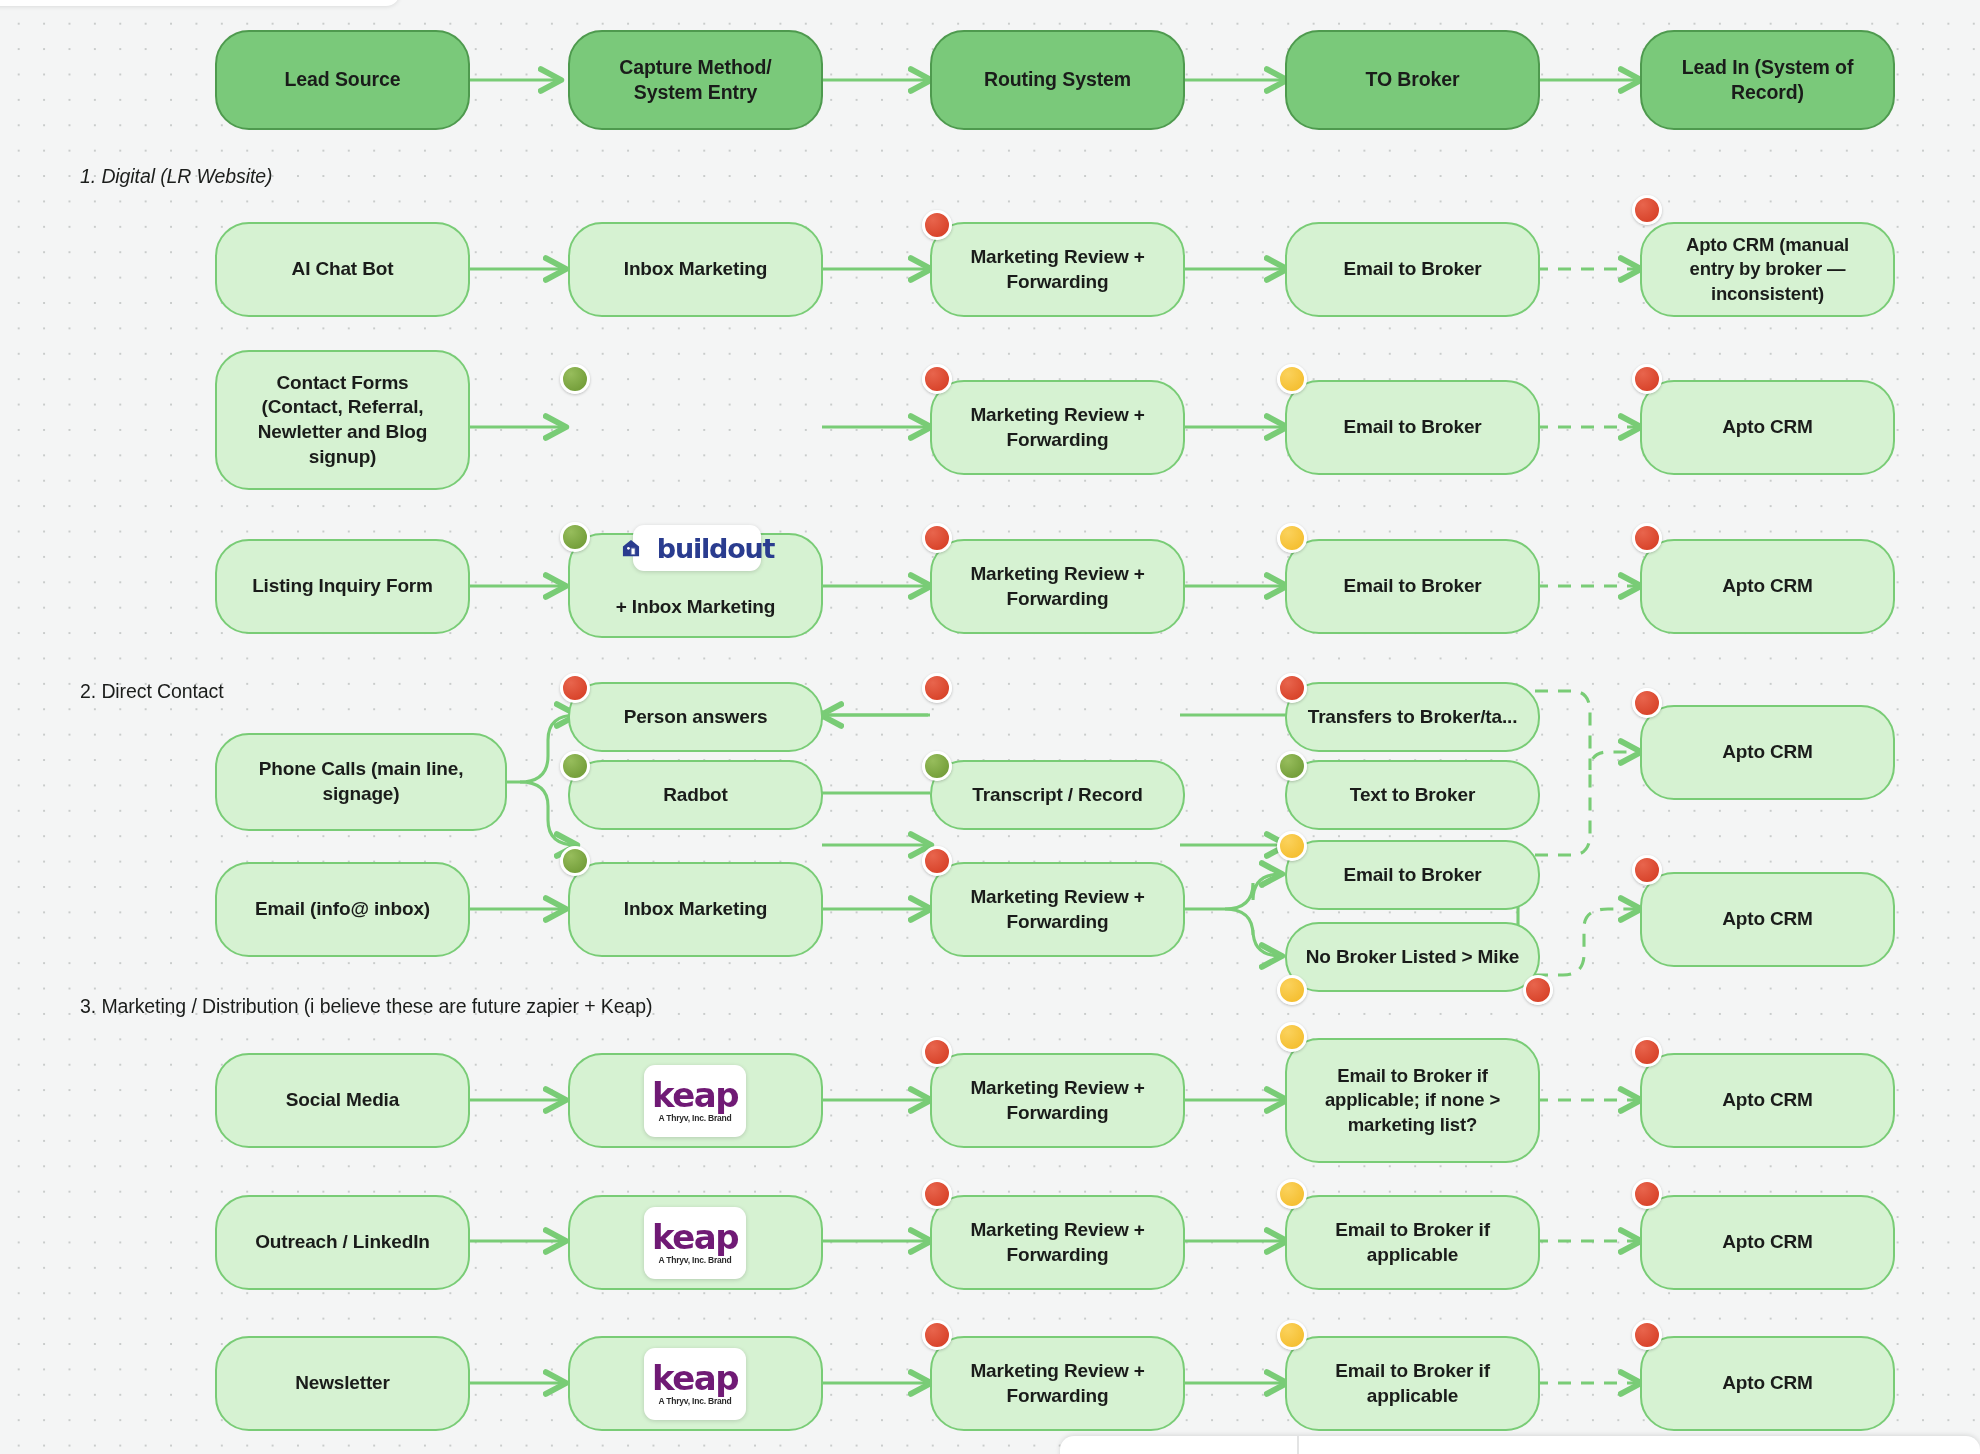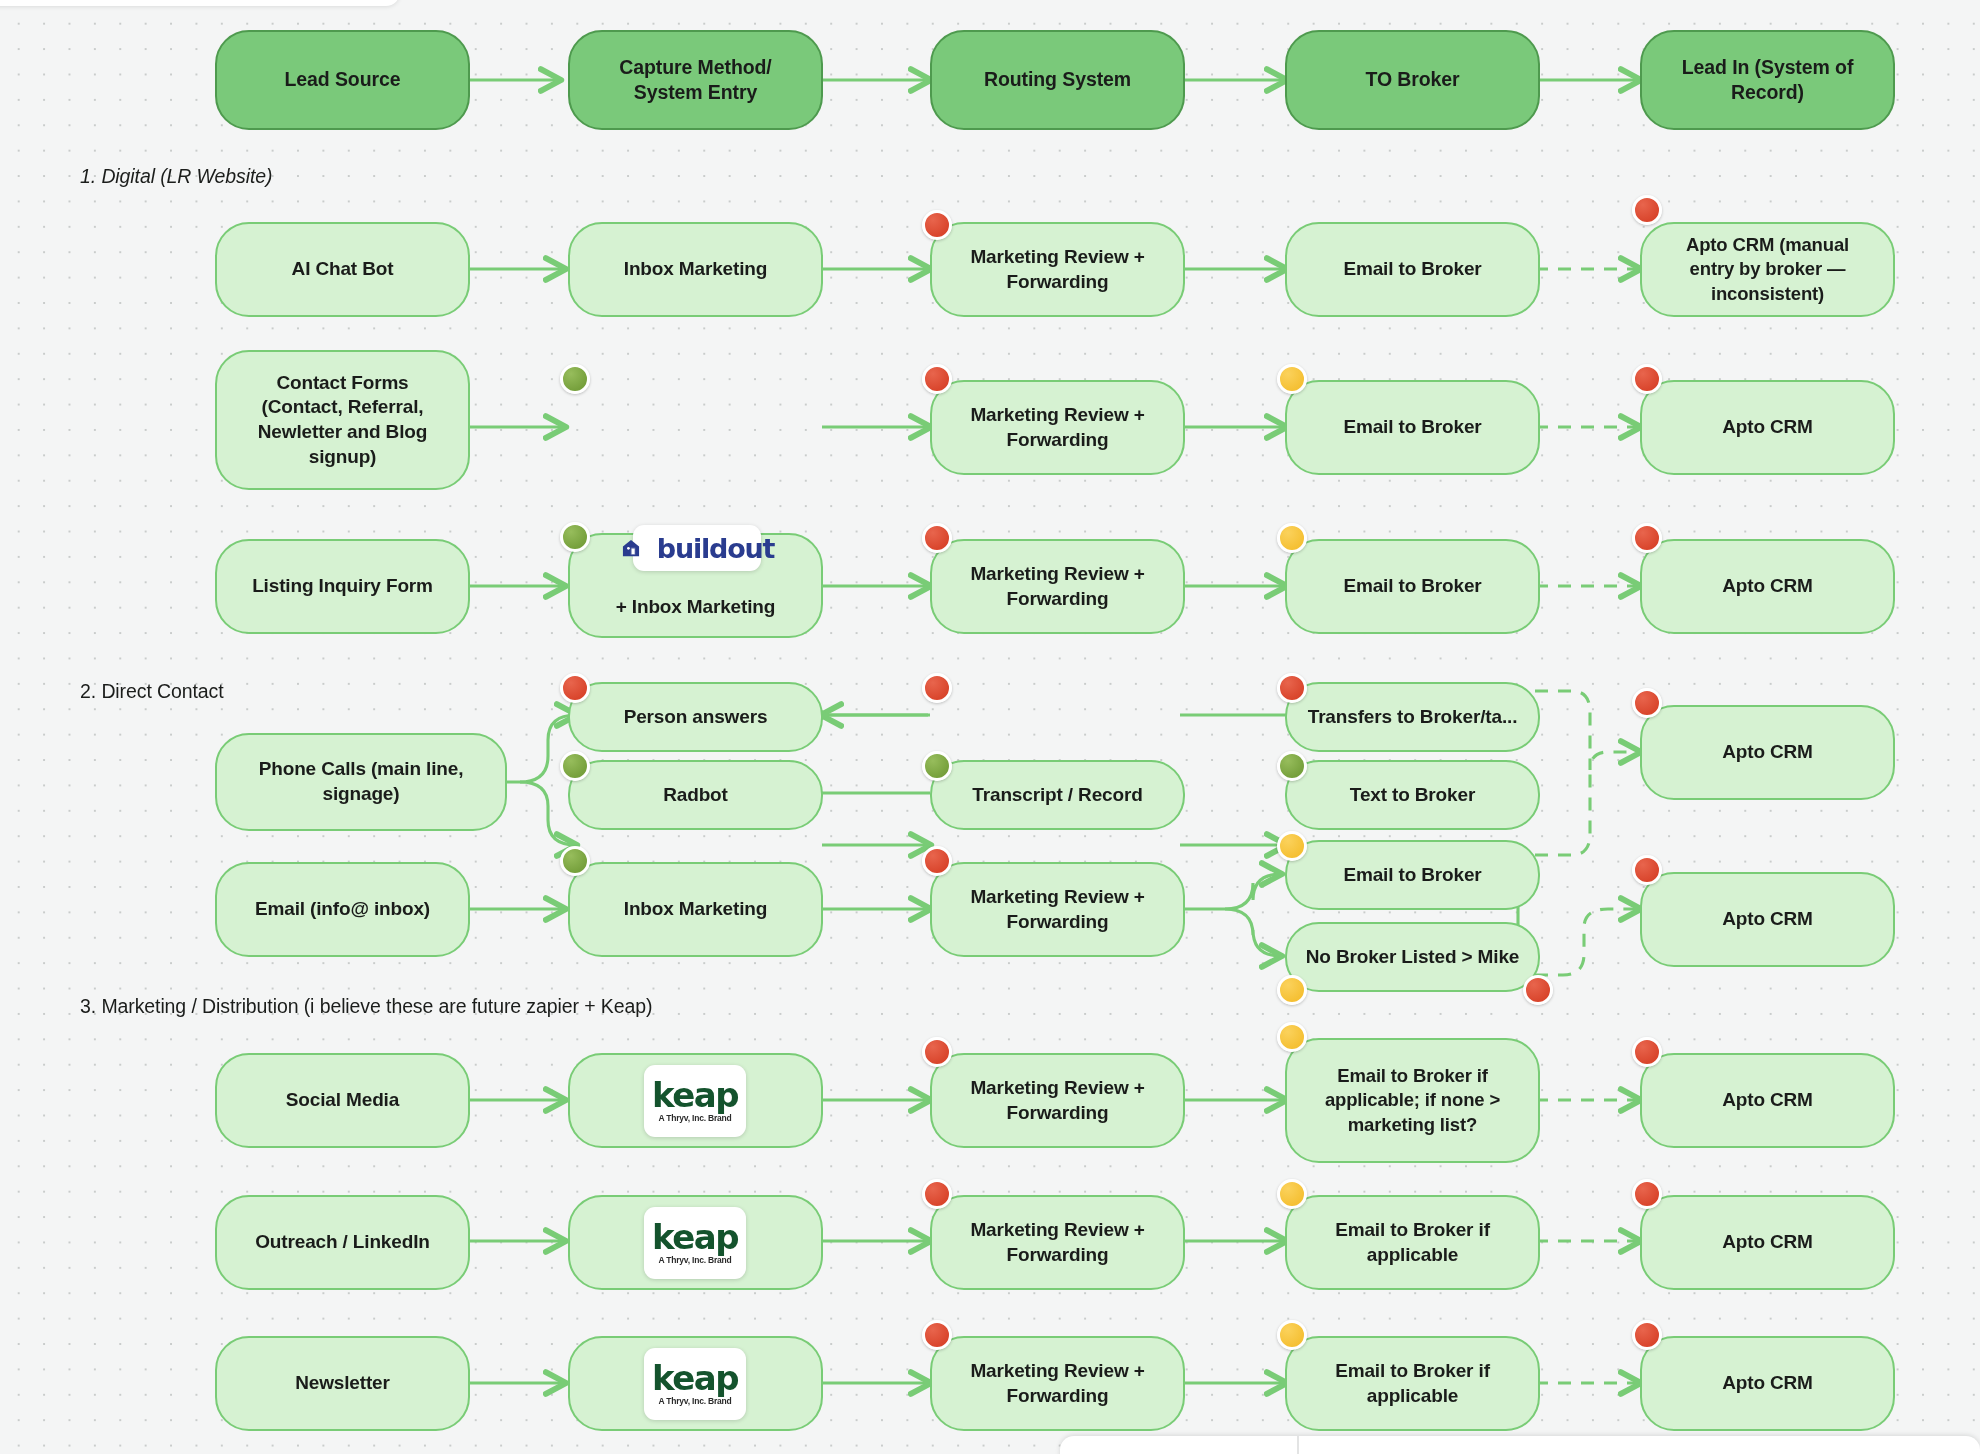--- a/index.html
+++ b/index.html
@@ -76,21 +76,21 @@
     border-radius: 11px;
     box-shadow: 0 1px 4px rgba(0,0,0,0.16);
     display: flex; flex-direction: column;
     align-items: center; justify-content: center;
     z-index: 6;
   }
   .keap-word {
     font-family: "DejaVu Sans", sans-serif;
     font-weight: bold;
     font-size: 34px;
-    color: #14532d;
+    color: #701a75;
     line-height: 0.95;
     letter-spacing: -1.5px;
   }
   .keap-sub {
     font-size: 8.5px;
     font-weight: bold;
     color: #2b2b2b;
     letter-spacing: -0.2px;
     margin-top: 2px;
   }

